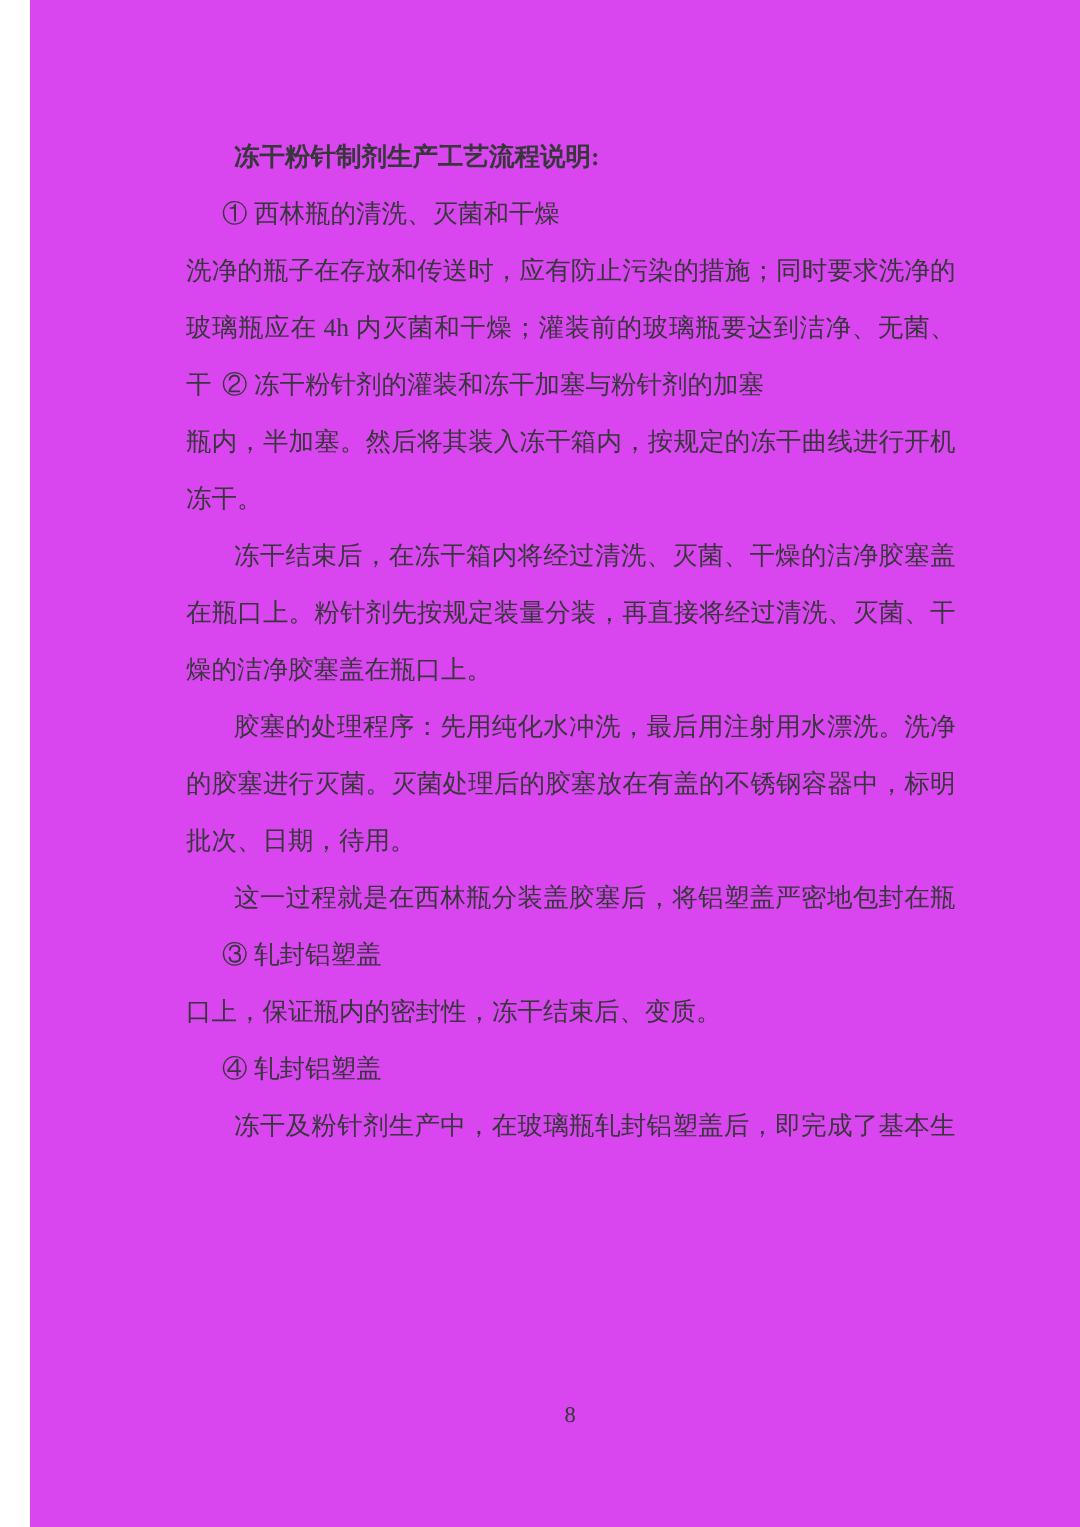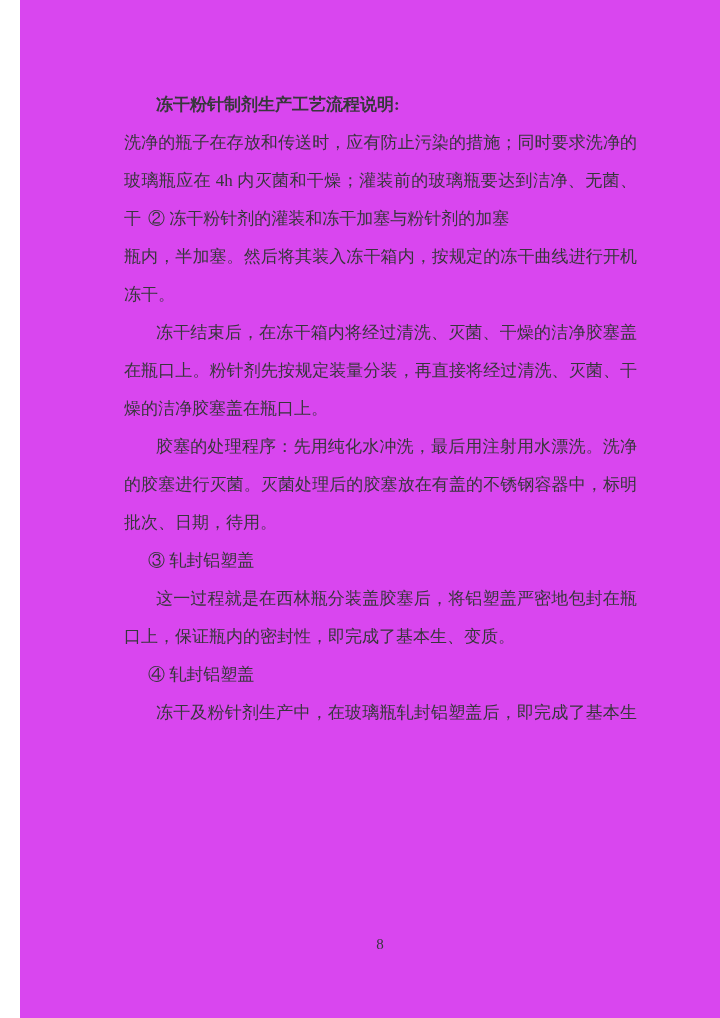--- a/index.html
+++ b/index.html
@@ -55,32 +55,33 @@
     color: #37373b;
   }
 </style>
 </head>
 <body>
 
 <div class="page">
   <div class="content">
     <div class="line doc-title">冻干粉针制剂生产工艺流程说明:</div>
     <div>
+        <div class="line heading">① 西林瓶的清洗、灭菌和干燥</div>
         <div class="line just">洗净的瓶子在存放和传送时，应有防止污染的措施；同时要求洗净的</div>
         <div class="line just">玻璃瓶应在 4h 内灭菌和干燥；灌装前的玻璃瓶要达到洁净、无菌、干</div>
         <div class="line heading">② 冻干粉针剂的灌装和冻干加塞与粉针剂的加塞</div>
         <div class="line just">瓶内，半加塞。然后将其装入冻干箱内，按规定的冻干曲线进行开机</div>
         <div class="line">冻干。</div>
         <div class="line first just">冻干结束后，在冻干箱内将经过清洗、灭菌、干燥的洁净胶塞盖</div>
         <div class="line just">在瓶口上。粉针剂先按规定装量分装，再直接将经过清洗、灭菌、干</div>
         <div class="line">燥的洁净胶塞盖在瓶口上。</div>
         <div class="line first just">胶塞的处理程序：先用纯化水冲洗，最后用注射用水漂洗。洗净</div>
         <div class="line just">的胶塞进行灭菌。灭菌处理后的胶塞放在有盖的不锈钢容器中，标明</div>
         <div class="line">批次、日期，待用。</div>
+        <div class="line first just">这一过程就是在西林瓶分装盖胶塞后，将铝塑盖严密地包封在瓶</div>
         <div class="line heading">③ 轧封铝塑盖</div>
-        <div class="line first just">这一过程就是在西林瓶分装盖胶塞后，将铝塑盖严密地包封在瓶</div>
-        <div class="line">口上，保证瓶内的密封性，即完成了基本生、变质。</div>
+        <div class="line">口上，保证瓶内的密封性，冻干结束后、变质。</div>
         <div class="line heading">④ 轧封铝塑盖</div>
         <div class="line first just">冻干及粉针剂生产中，在玻璃瓶轧封铝塑盖后，即完成了基本生</div>
       </div>
   </div>
   <div class="page-number">8</div>
 </div>
 
 </body></html>

